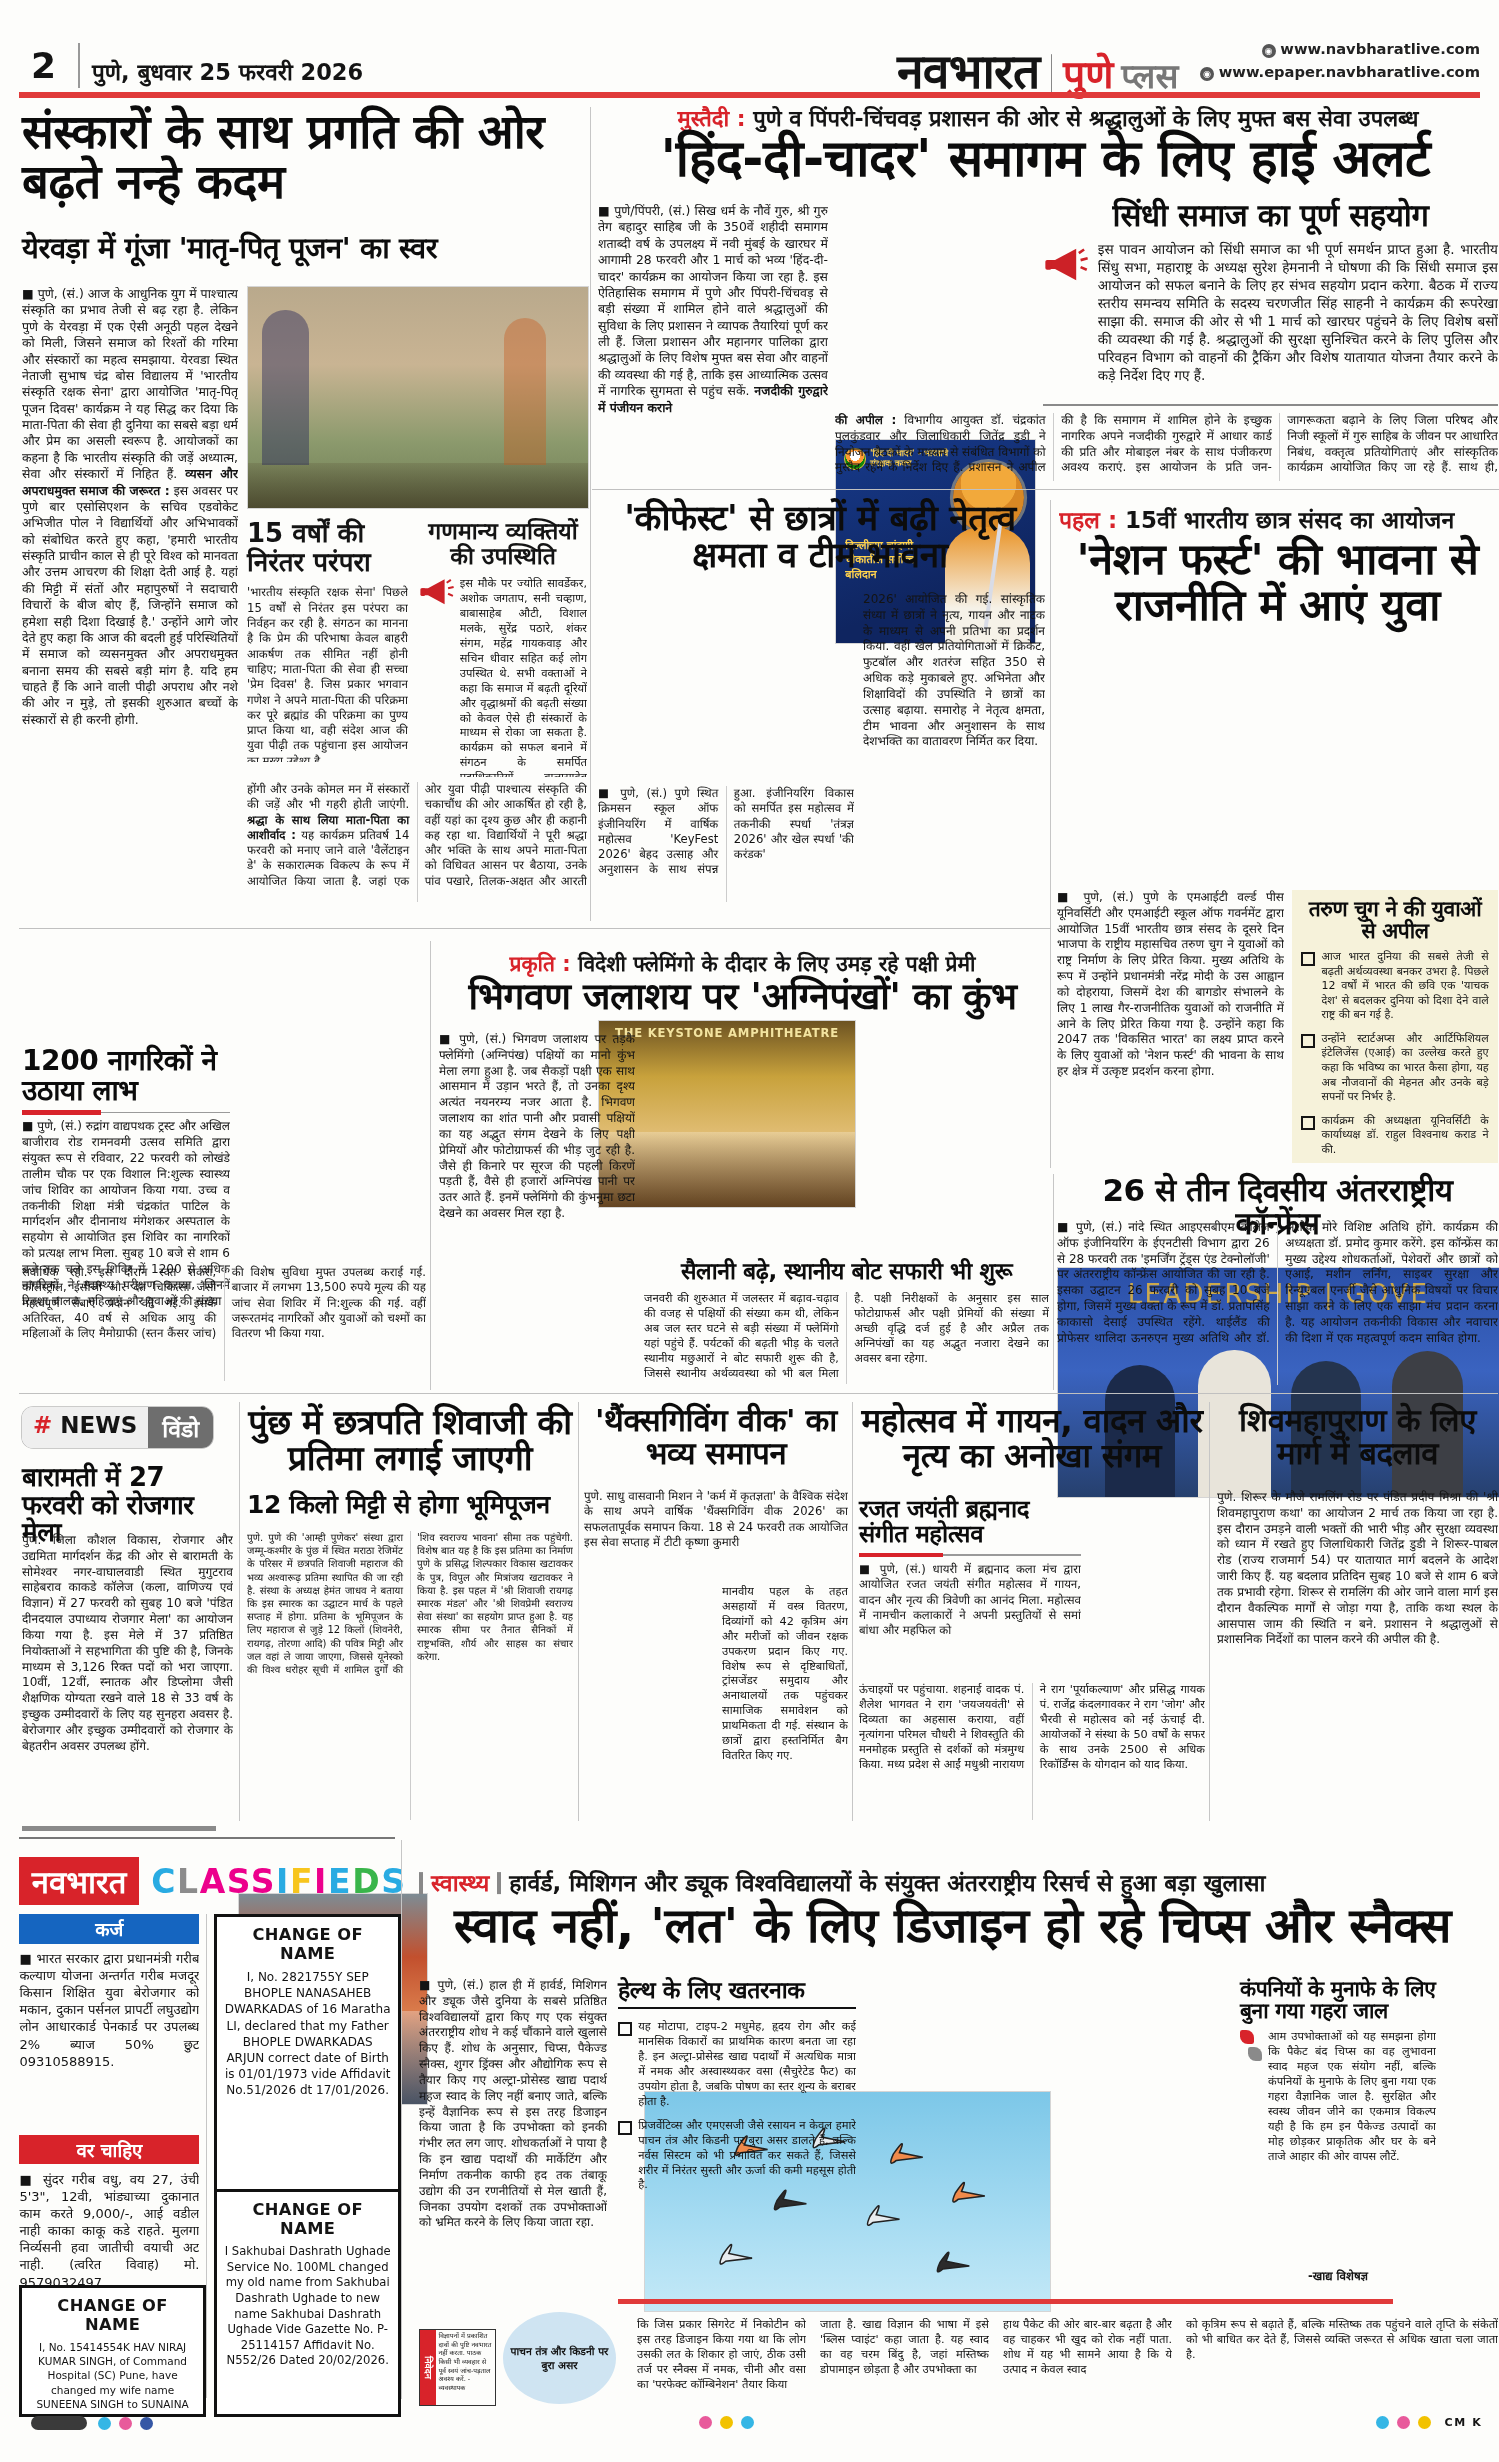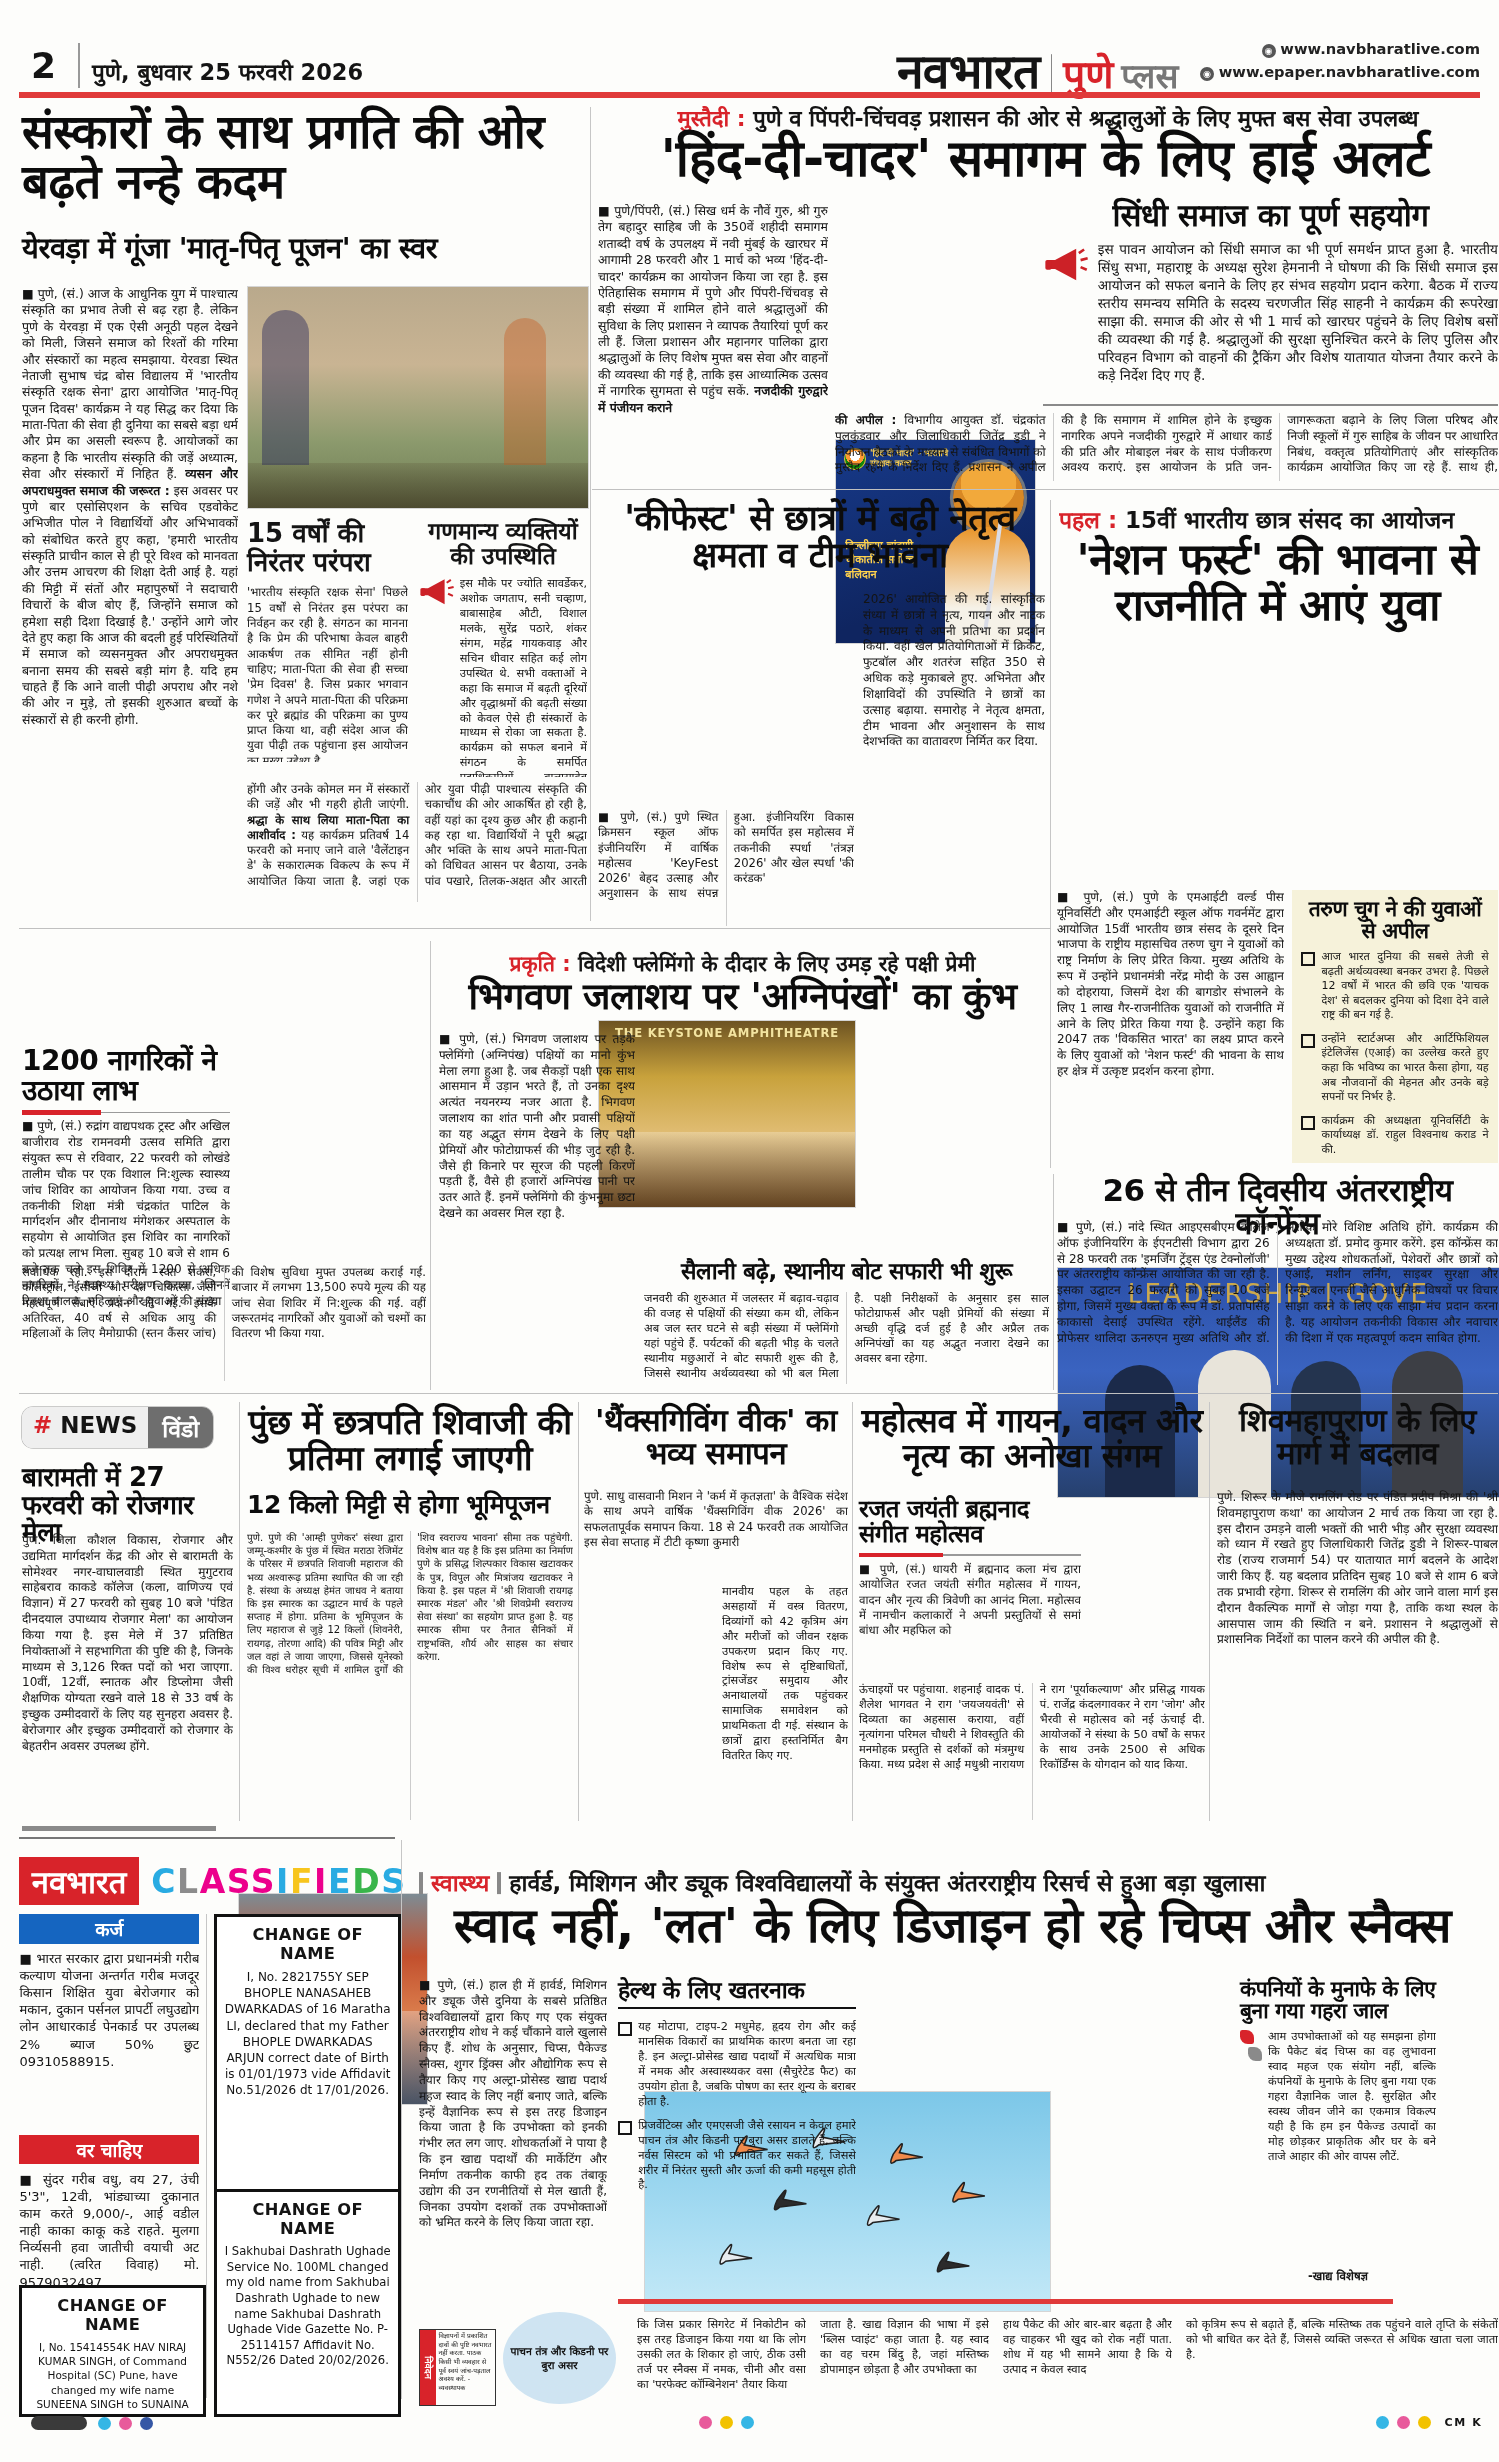--- a/index.html
+++ b/index.html
@@ -130,21 +130,21 @@
   </div>
 
   <div class="abs hline" style="left:592px;top:489px;width:907px"></div>
 
   <div class="abs hl ctr" style="left:595px;top:500px;width:450px;font-size:35px">'कीफेस्ट' से छात्रों में बढ़ी नेतृत्व क्षमता व टीम भावना</div>
 
   <div class="abs ph" style="left:598px;top:592px;width:256px;height:186px;background:linear-gradient(180deg,#6d5322 0%,#c8a23c 30%,#e0bc72 60%,#8a5f2e 100%)">
     <div class="abs ctr" style="left:0;top:4.7px;width:100%;font-size:11.6px;font-weight:700;color:#f3e4a0;letter-spacing:0.8px">THE KEYSTONE AMPHITHEATRE</div>
     <div class="abs" style="left:0;bottom:0;width:100%;height:75px;background:linear-gradient(180deg,rgba(255,255,255,.25),rgba(60,40,20,.5))"></div>
   </div>
-  <div class="abs body cols2" style="left:598px;top:810px;width:256px;height:116px;font-size:11.6px">■ पुणे, (सं.) पुणे स्थित क्रिमसन स्कूल ऑफ इंजीनियरिंग में वार्षिक महोत्सव 'KeyFest 2026' बेहद उत्साह और अनुशासन के साथ संपन्न हुआ. इंजीनियरिंग विकास को समर्पित इस महोत्सव में तकनीकी स्पर्धा 'तंत्रज्ञ 2026' और खेल स्पर्धा 'की करंडक'</div>
+  <div class="abs body cols2" style="left:598px;top:786px;width:256px;height:116px;font-size:11.6px">■ पुणे, (सं.) पुणे स्थित क्रिमसन स्कूल ऑफ इंजीनियरिंग में वार्षिक महोत्सव 'KeyFest 2026' बेहद उत्साह और अनुशासन के साथ संपन्न हुआ. इंजीनियरिंग विकास को समर्पित इस महोत्सव में तकनीकी स्पर्धा 'तंत्रज्ञ 2026' और खेल स्पर्धा 'की करंडक'</div>
   <div class="abs body" style="left:863px;top:592px;width:182px;height:311px;font-size:12px">2026' आयोजित की गई. सांस्कृतिक संध्या में छात्रों ने नृत्य, गायन और नाटक के माध्यम से अपनी प्रतिभा का प्रदर्शन किया. वहीं खेल प्रतियोगिताओं में क्रिकेट, फुटबॉल और शतरंज सहित 350 से अधिक कड़े मुकाबले हुए. अभिनेता और शिक्षाविदों की उपस्थिति ने छात्रों का उत्साह बढ़ाया. समारोह ने नेतृत्व क्षमता, टीम भावना और अनुशासन के साथ देशभक्ति का वातावरण निर्मित कर दिया.</div>
 
   <div class="abs vline" style="left:1050px;top:500px;height:668px"></div>
 
   <div class="abs kick" style="left:1059px;top:503px;width:439px;font-size:23px">
     <span class="red">पहल :</span> <span>15वीं भारतीय छात्र संसद का आयोजन</span>
   </div>
   <div class="abs hl ctr" style="left:1057px;top:537px;width:441px;font-size:43px">'नेशन फर्स्ट' की भावना से राजनीति में आएं युवा</div>
 
   <div class="abs ph" style="left:1057px;top:651px;width:441px;height:229px;background:linear-gradient(180deg,#2b50a8 0%,#3a63c0 45%,#26406e 100%)">

